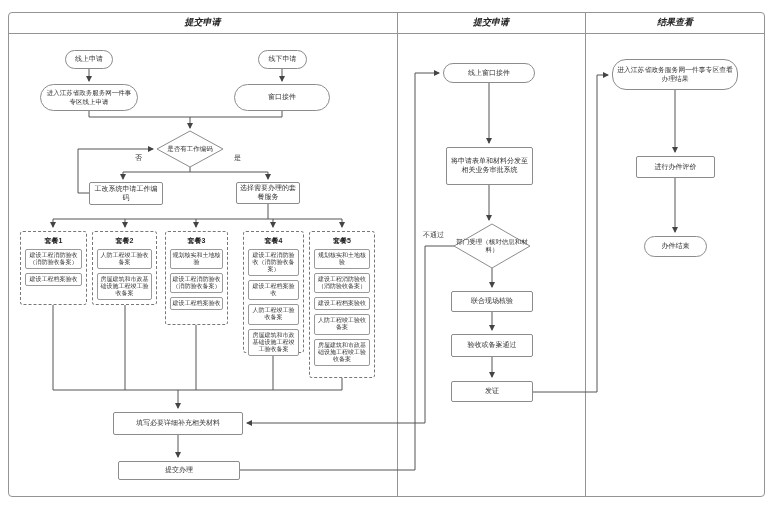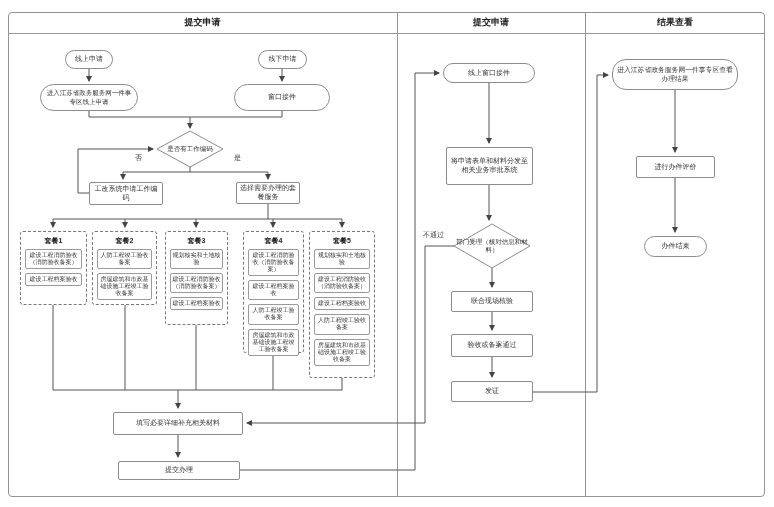--- a/index.html
+++ b/index.html
@@ -3,21 +3,21 @@
 <meta charset="utf-8">
 <style>
   html,body{margin:0;padding:0;background:#fff;}
   #stage{position:relative;width:774px;height:507px;background:#fff;
          font-family:"Liberation Sans","DejaVu Sans",sans-serif;color:#333;overflow:hidden;}
   .frame{position:absolute;left:8px;top:12px;width:757px;height:485px;
          border:1px solid #949494;border-radius:4px;box-sizing:border-box;background:#fff;}
   .hsep{position:absolute;left:8px;top:33px;width:757px;height:0;border-top:1px solid #949494;}
   .vsep{position:absolute;top:12px;width:0;height:485px;border-left:1px solid #949494;}
   .lane-header{position:absolute;top:12px;height:21px;display:flex;align-items:center;
-               justify-content:center;font-size:9px;font-weight:bold;color:#222;}
+               justify-content:center;font-size:9px;font-weight:bold;color:#222;font-style:italic;}
   svg.flow{position:absolute;left:0;top:0;pointer-events:none;}
   .node{position:absolute;background:#fff;border:1px solid #8c8c8c;border-radius:2px;
         box-sizing:border-box;display:flex;align-items:center;justify-content:center;
         text-align:center;font-size:7px;line-height:1.25;padding:1px 3px;color:#333;}
   .pill{border-radius:11px;}
   .bigpill{border-radius:14px;}
   .dlabel{position:absolute;display:flex;align-items:center;justify-content:center;
           text-align:center;font-size:6.5px;line-height:1.2;color:#333;}
   .branch{position:absolute;font-size:7px;color:#333;}
   .pkg{position:absolute;border:1px dashed #777;border-radius:3px;background:#fff;

